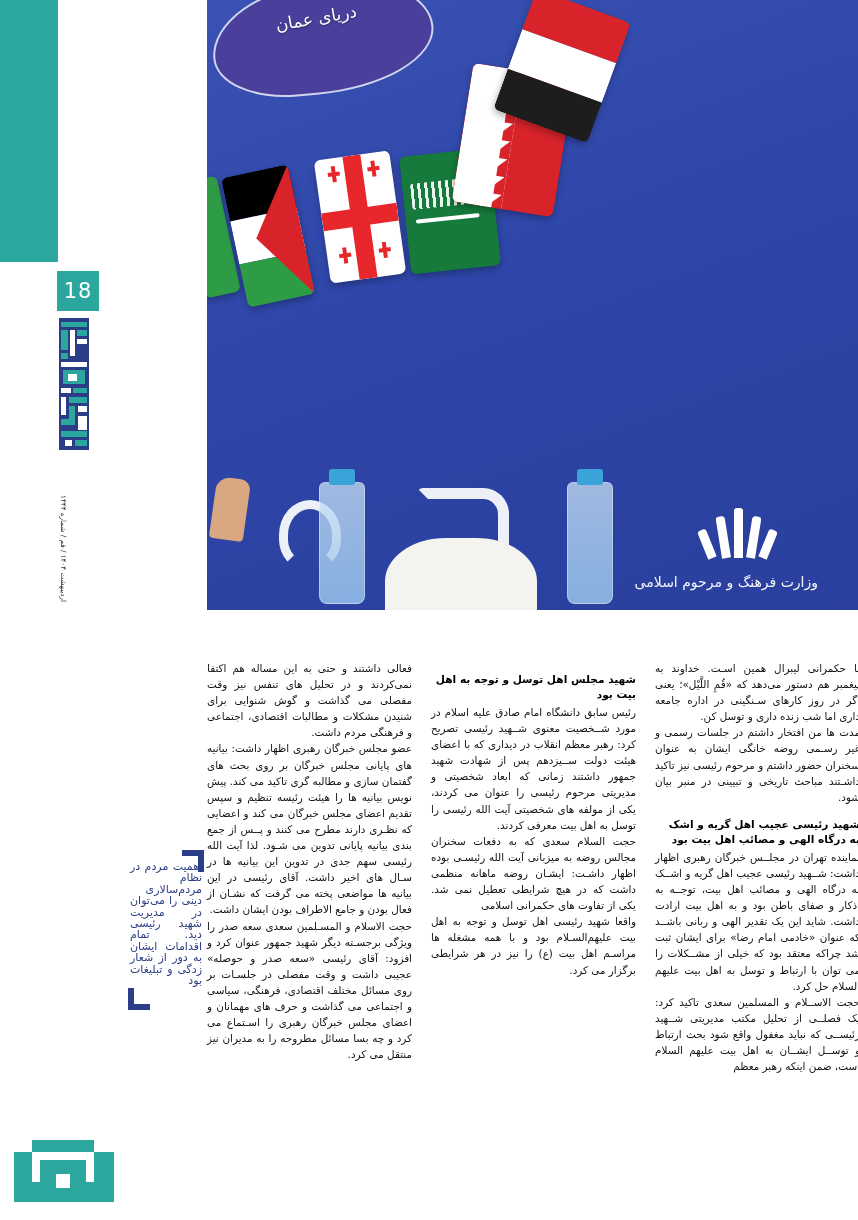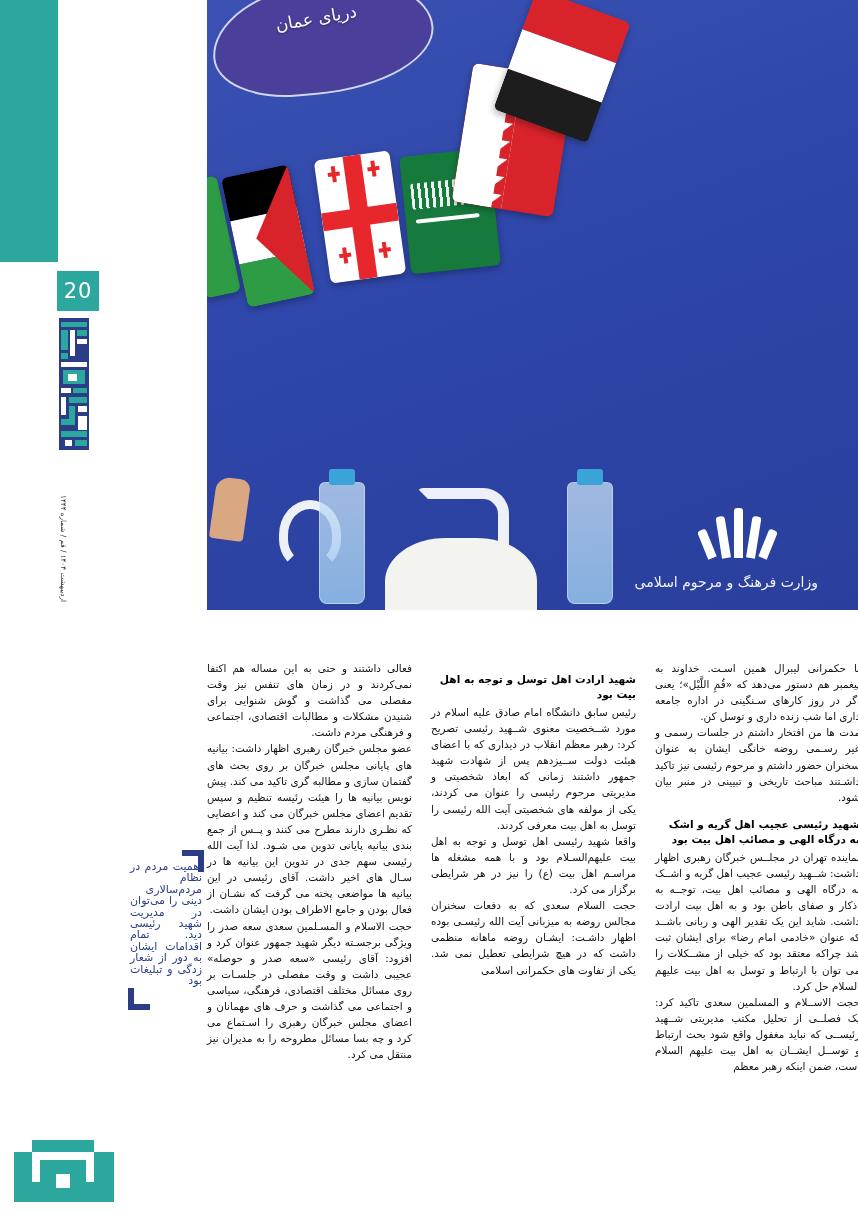--- a/index.html
+++ b/index.html
@@ -254,21 +254,21 @@
     border-bottom: 6px solid #2a3d86;
     border-left: 6px solid #2a3d86;
   }
   .pq-body { position: relative; padding-top: 2px; }
 </style>
 </head>
 <body>
 
 <div class="teal-bar"></div>
 
-<div class="page-number-box">20</div>
+<div class="page-number-box">18</div>
 
 <div class="masthead">
   <div class="cell" style="left:2px;  top:4px;   width:26px; height:5px;"></div>
   <div class="cell" style="left:2px;  top:12px;  width:7px;  height:20px;"></div>
   <div class="cellw" style="left:11px; top:12px;  width:5px;  height:26px;"></div>
   <div class="cell" style="left:18px; top:12px;  width:10px; height:6px;"></div>
   <div class="cellw" style="left:18px; top:21px;  width:10px; height:5px;"></div>
   <div class="cell" style="left:2px;  top:35px;  width:7px;  height:6px;"></div>
   <div class="cellw" style="left:2px;  top:44px;  width:26px; height:5px;"></div>
   <div class="cell" style="left:4px;  top:52px;  width:22px; height:14px;"></div>
@@ -360,30 +360,30 @@
 
 <div class="pullquote">
   <span class="pq-open"></span>
   <div class="pq-body">اهمیت مردم در نظام مردم‌سالاری دینی را می‌توان در مدیریت شهید رئیسی دید. تمام اقدامات ایشان به دور از شعار زدگی و تبلیغات بود</div>
   <span class="pq-close"></span>
 </div>
 
 <div class="columns">
 
   <div class="col">
-    <p>فعالی داشتند و حتی به این مساله هم اکتفا نمی‌کردند و در زمان های تنفس نیز وقت مفصلی می گذاشت و گوش شنوایی برای شنیدن مشکلات و مطالبات اقتصادی، اجتماعی و فرهنگی مردم داشت.</p>
+    <p>فعالی داشتند و حتی به این مساله هم اکتفا نمی‌کردند و در تحلیل های تنفس نیز وقت مفصلی می گذاشت و گوش شنوایی برای شنیدن مشکلات و مطالبات اقتصادی، اجتماعی و فرهنگی مردم داشت.</p>
     <p>عضو مجلس خبرگان رهبری اظهار داشت: بیانیه های پایانی مجلس خبرگان بر روی بحث های گفتمان سازی و مطالبه گری تاکید می کند. پیش نویس بیانیه ها را هیئت رئیسه تنظیم و سپس تقدیم اعضای مجلس خبرگان می کند و اعضایی که نظـری دارند مطرح می کنند و پــس از جمع بندی بیانیه پایانی تدوین می شـود. لذا آیت الله رئیسی سهم جدی در تدوین این بیانیه ها در سـال های اخیر داشت. آقای رئیسی در این بیانیه ها مواضعی پخته می گرفت که نشـان از فعال بودن و جامع الاطراف بودن ایشان داشت.</p>
     <p>حجت الاسلام و المسـلمین سعدی سعه صدر را ویژگی برجسـته دیگر شهید جمهور عنوان کرد و افزود: آقای رئیسی «سعه صدر و حوصله» عجیبی داشت و وقت مفصلی در جلسـات بر روی مسائل مختلف اقتصادی، فرهنگی، سیاسی و اجتماعی می گذاشت و حرف های مهمانان و اعضای مجلس خبرگان رهبری را اسـتماع می کرد و چه بسا مسائل مطروحه را به مدیران نیز منتقل می کرد.</p>
   </div>
 
   <div class="col">
-    <h3>شهید ارادت اهل توسل و توجه به اهل بیت بود</h3>
+    <h3>شهید مجلس اهل توسل و توجه به اهل بیت بود</h3>
     <p>رئیس سابق دانشگاه امام صادق علیه اسلام در مورد شــخصیت معنوی شــهید رئیسی تصریح کرد: رهبر معظم انقلاب در دیداری که با اعضای هیئت دولت ســیزدهم پس از شهادت شهید جمهور داشتند زمانی که ابعاد شخصیتی و مدیریتی مرحوم رئیسی را عنوان می کردند، یکی از مولفه های شخصیتی آیت الله رئیسی را توسل به اهل بیت معرفی کردند.</p>
+    <p>حجت السلام سعدی که به دفعات سخنران مجالس روضه به میزبانی آیت الله رئیسـی بوده اظهار داشـت: ایشـان روضه ماهانه منظمی داشت که در هیچ شرایطی تعطیل نمی شد. یکی از تفاوت های حکمرانی اسلامی</p>
     <p>واقعا شهید رئیسی اهل توسل و توجه به اهل بیت علیهم‌السـلام بود و با همه مشغله ها مراسـم اهل بیت (ع) را نیز در هر شرایطی برگزار می کرد.</p>
-    <p>حجت السلام سعدی که به دفعات سخنران مجالس روضه به میزبانی آیت الله رئیسـی بوده اظهار داشـت: ایشـان روضه ماهانه منظمی داشت که در هیچ شرایطی تعطیل نمی شد. یکی از تفاوت های حکمرانی اسلامی</p>
   </div>
 
   <div class="col">
     <p>با حکمرانی لیبرال همین اسـت. خداوند به پیغمبر هم دستور می‌دهد که «قُمِ اللَّیْل»؛ یعنی اگر در روز کارهای سـنگینی در اداره جامعه داری اما شب زنده داری و توسل کن.</p>
     <p>مدت ها من افتخار داشتم در جلسات رسمی و غیر رسـمی روضه خانگی ایشان به عنوان سخنران حضور داشتم و مرحوم رئیسی نیز تاکید داشـتند مباحث تاریخی و تبیینی در منبر بیان شود.</p>
     <h3>شهید رئیسی عجیب اهل گریه و اشک به درگاه الهی و مصائب اهل بیت بود</h3>
     <p>نماینده تهران در مجلــس خبرگان رهبری اظهار داشت: شــهید رئیسی عجیب اهل گریه و اشــک به درگاه الهی و مصائب اهل بیت، توجــه به اذکار و صفای باطن بود و به اهل بیت ارادت داشت. شاید این یک تقدیر الهی و ربانی باشــد که عنوان «خادمی امام رضا» برای ایشان ثبت شد چراکه معتقد بود که خیلی از مشــکلات را می توان با ارتباط و توسل به اهل بیت علیهم السلام حل کرد.</p>
     <p>حجت الاســلام و المسلمین سعدی تاکید کرد: یک فصلــی از تحلیل مکتب مدیریتی شــهید رئیســی که نباید مغفول واقع شود بحث ارتباط و توســل ایشــان به اهل بیت علیهم السلام است، ضمن اینکه رهبر معظم</p>
   </div>
 

